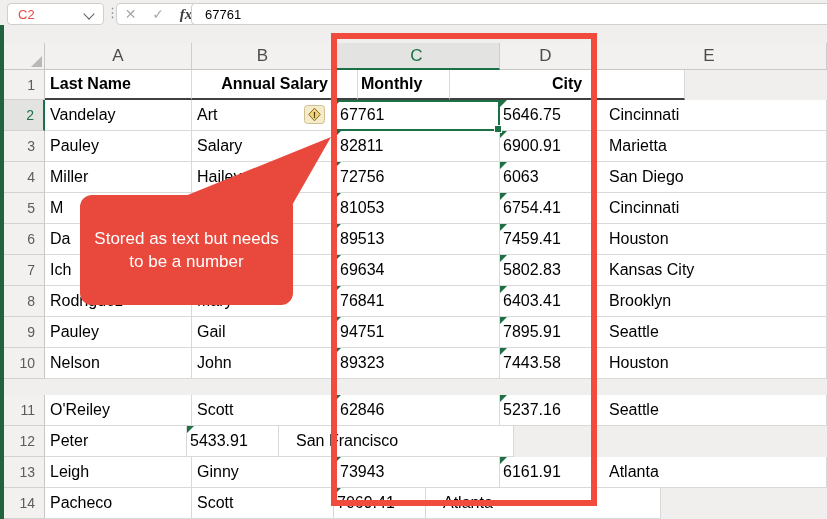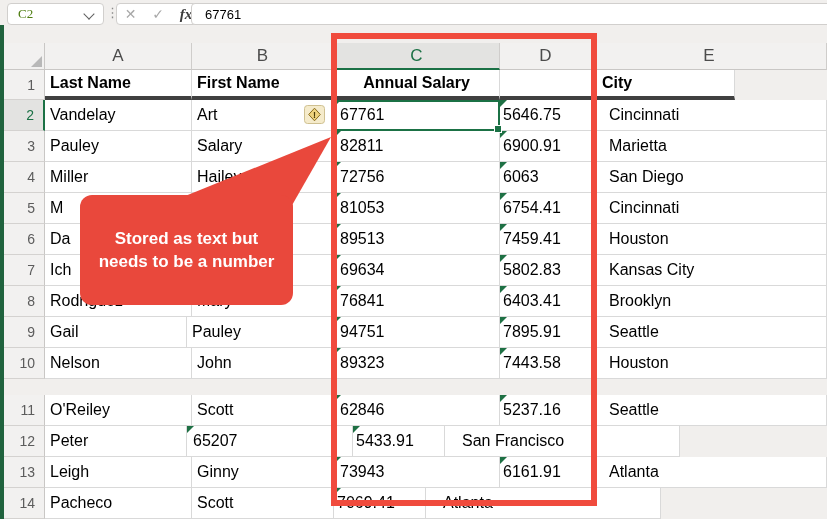--- a/index.html
+++ b/index.html
@@ -7,21 +7,21 @@
     position:relative;width:827px;height:519px;overflow:hidden;
     background:#f1efed;
     font-family:"Liberation Sans",sans-serif;
     -webkit-font-smoothing:antialiased;
   }
   
   .topbar{position:absolute;left:0;top:0;width:827px;height:30px;background:#f1efed;}
   .namebox{
     position:absolute;left:7px;top:3px;width:97px;height:22px;background:#fff;
     border:1px solid #d1cfcd;border-radius:4px;display:flex;align-items:center;
-    font-size:13px;color:#4d7c0f;padding-left:10px;box-sizing:border-box;font-family:Liberation Serif, serif;
+    font-size:13px;color:#ef4444;padding-left:10px;box-sizing:border-box;
   }
   .namebox .chev{
     position:absolute;right:10px;top:6px;width:7px;height:7px;
     border-right:1.6px solid #5f5f5f;border-bottom:1.6px solid #5f5f5f;
     transform:rotate(45deg);
   }
   .dots{position:absolute;left:106px;top:5px;font-size:13px;color:#8a8a8a;letter-spacing:0;}
   .fxgroup{
     position:absolute;left:116px;top:3px;width:85px;height:22px;background:#fff;
     border:1px solid #d1cfcd;border-radius:4px;display:flex;align-items:center;
@@ -65,21 +65,21 @@
   .cell{
     box-sizing:border-box;background:#fff;border-right:1px solid #d9d9d9;border-bottom:1px solid #d9d9d9;
     display:flex;align-items:center;font-size:16px;color:#000;
     white-space:nowrap;overflow:hidden;position:relative;
   }
   .col-a{width:147px;padding-left:5px;}
   .col-b{width:142px;padding-left:5px;}
   .col-c{width:166px;padding-left:6px;}
   .col-d{width:92px;padding-left:3px;}
   .col-e{width:235px;padding-left:17px;}
-  .cell.hdr{font-weight:bold;border-bottom:4px solid #404040;}
+  .cell.hdr{font-weight:bold;border-bottom:2px solid #404040;}
   .cell.hdr.col-c,.cell.hdr.col-e{justify-content:center;padding-left:0;}
   .cell.tri::before{
     content:'';position:absolute;left:0;top:0;width:0;height:0;
     border-top:7px solid var(--igreen);border-right:7px solid transparent;
   }
   
   .selbox{
     position:absolute;left:334px;top:100px;width:166px;height:31px;box-sizing:border-box;
     border:2px solid var(--green);pointer-events:none;z-index:5;
   }
@@ -89,21 +89,21 @@
   }
   .redrect{
     position:absolute;left:331px;top:33px;width:266px;height:473px;box-sizing:border-box;
     border:6px solid var(--red-border);z-index:6;pointer-events:none;
   }
   .tailsvg{position:absolute;left:0;top:0;z-index:7;pointer-events:none;}
   .callout{
     position:absolute;left:80px;top:195px;width:213px;height:110px;box-sizing:border-box;
     background:var(--red-callout);border-radius:12px;z-index:8;
     display:flex;align-items:center;justify-content:center;text-align:center;
-    color:#fff;font-weight:bold;font-size:17px;line-height:23px;padding:0 14px;
+    color:#fff;font-weight:normal;font-size:17px;line-height:23px;padding:0 14px;
   }
   .errbtn{position:absolute;left:304px;top:105px;z-index:9;cursor:default;}
 </style>
 </head>
 <body>
 
 <div id="stage">
 
   <div class="topbar">
     <div class="namebox">
@@ -129,22 +129,22 @@
     <div class="colhdr col-a" style="padding-left: 0px; justify-content: center;">A</div>
         <div class="colhdr col-b" style="padding-left: 0px; justify-content: center;">B</div>
         <div class="colhdr col-c sel" style="padding-left: 0px; justify-content: center;">C</div>
         <div class="colhdr col-d" style="padding-left: 0px; justify-content: center;">D</div>
         <div class="colhdr col-e" style="padding-left: 0px; justify-content: center;">E</div>
       </div>
     <div id="rows">
         <div class="srow" style="height: 30px;">
           <div class="rowhdr">1</div>
           <div class="cell col-a hdr">Last Name</div>
-          <div class="cell col-b hdr">First Name</div>
           <div class="cell col-c hdr">Annual Salary</div>
+          <div class="cell col-d hdr">Monthly</div>
           <div class="cell col-e hdr">City</div>
         </div>
         <div class="srow" style="height: 31px;">
           <div class="rowhdr sel">2</div>
           <div class="cell col-a">Vandelay</div>
           <div class="cell col-b">Art</div>
           <div class="cell col-c tri">67761</div>
           <div class="cell col-d tri">5646.75</div>
           <div class="cell col-e">Cincinnati</div>
         </div>
@@ -191,22 +191,22 @@
         <div class="srow" style="height: 31px;">
           <div class="rowhdr">8</div>
           <div class="cell col-a">Rodriguez</div>
           <div class="cell col-b">Mary</div>
           <div class="cell col-c tri">76841</div>
           <div class="cell col-d tri">6403.41</div>
           <div class="cell col-e">Brooklyn</div>
         </div>
         <div class="srow" style="height: 31px;">
           <div class="rowhdr">9</div>
+          <div class="cell col-a">Pauley</div>
           <div class="cell col-b">Gail</div>
-          <div class="cell col-a">Pauley</div>
           <div class="cell col-c tri">94751</div>
           <div class="cell col-d tri">7895.91</div>
           <div class="cell col-e">Seattle</div>
         </div>
         <div class="srow" style="height: 31px;">
           <div class="rowhdr">10</div>
           <div class="cell col-a">Nelson</div>
           <div class="cell col-b">John</div>
           <div class="cell col-c tri">89323</div>
           <div class="cell col-d tri">7443.58</div>
@@ -216,21 +216,20 @@
           <div class="rowhdr">11</div>
           <div class="cell col-a">O'Reiley</div>
           <div class="cell col-b">Scott</div>
           <div class="cell col-c tri">62846</div>
           <div class="cell col-d tri">5237.16</div>
           <div class="cell col-e">Seattle</div>
         </div>
         <div class="srow" style="height: 31px;">
           <div class="rowhdr">12</div>
           <div class="cell col-b">Peter</div>
-          <div class="cell col-c tri">65207</div>
           <div class="cell col-d tri">5433.91</div>
           <div class="cell col-e">San Francisco</div>
         </div>
         <div class="srow" style="height: 31px;">
           <div class="rowhdr">13</div>
           <div class="cell col-a">Leigh</div>
           <div class="cell col-b">Ginny</div>
           <div class="cell col-c tri">73943</div>
           <div class="cell col-d tri">6161.91</div>
           <div class="cell col-e">Atlanta</div>

